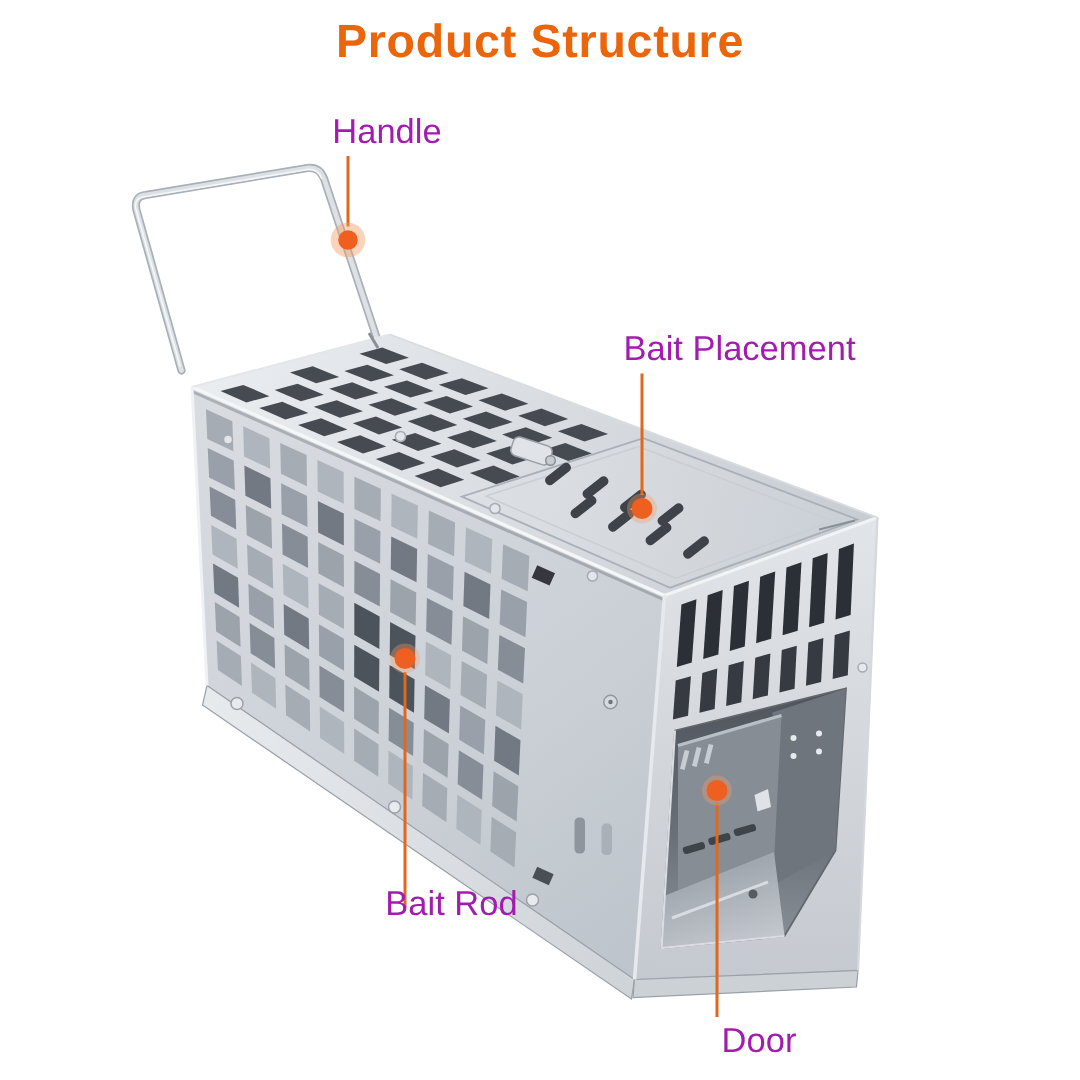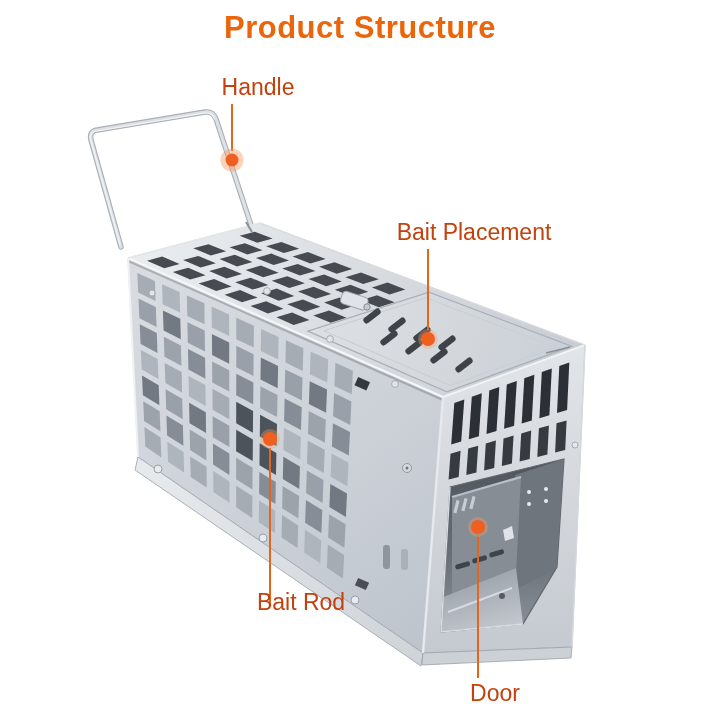--- a/index.html
+++ b/index.html
@@ -1,26 +1,26 @@
 <!DOCTYPE html>
 <html><head>
 <meta charset="utf-8">
 <style>
   html,body{margin:0;padding:0;background:#ffffff;}
   .stage{position:relative;width:720px;height:720px;background:#ffffff;overflow:hidden;
          font-family:"Liberation Sans",sans-serif;}
   .stage svg{position:absolute;left:0;top:0;}
   .title{position:absolute;left:360px;top:10px;transform:translateX(-50%);
          font-size:31px;font-weight:bold;color:#EB650B;white-space:nowrap;letter-spacing:0.5px;}
-  .callout-label{position:absolute;transform:translateX(-50%);font-size:23px;color:#c2410c;
+  .callout-label{position:absolute;transform:translateX(-50%);font-size:23px;color:#a21caf;
          white-space:nowrap;z-index:5;}
   .lbl-handle{left:258px;top:74px;}
-  .lbl-bait-placement{left:474px;top:219px;}
+  .lbl-bait-placement{left:493px;top:219px;}
   .lbl-bait-rod{left:301px;top:589px;}
-  .lbl-door{left:495px;top:680px;}
+  .lbl-door{left:506px;top:680px;}
 </style>
 </head>
 <body>
 
 <div class="stage">
 
   <div class="title">Product Structure</div>
 
   <svg width="720" height="720" viewBox="0 0 720 720">
     <defs>

